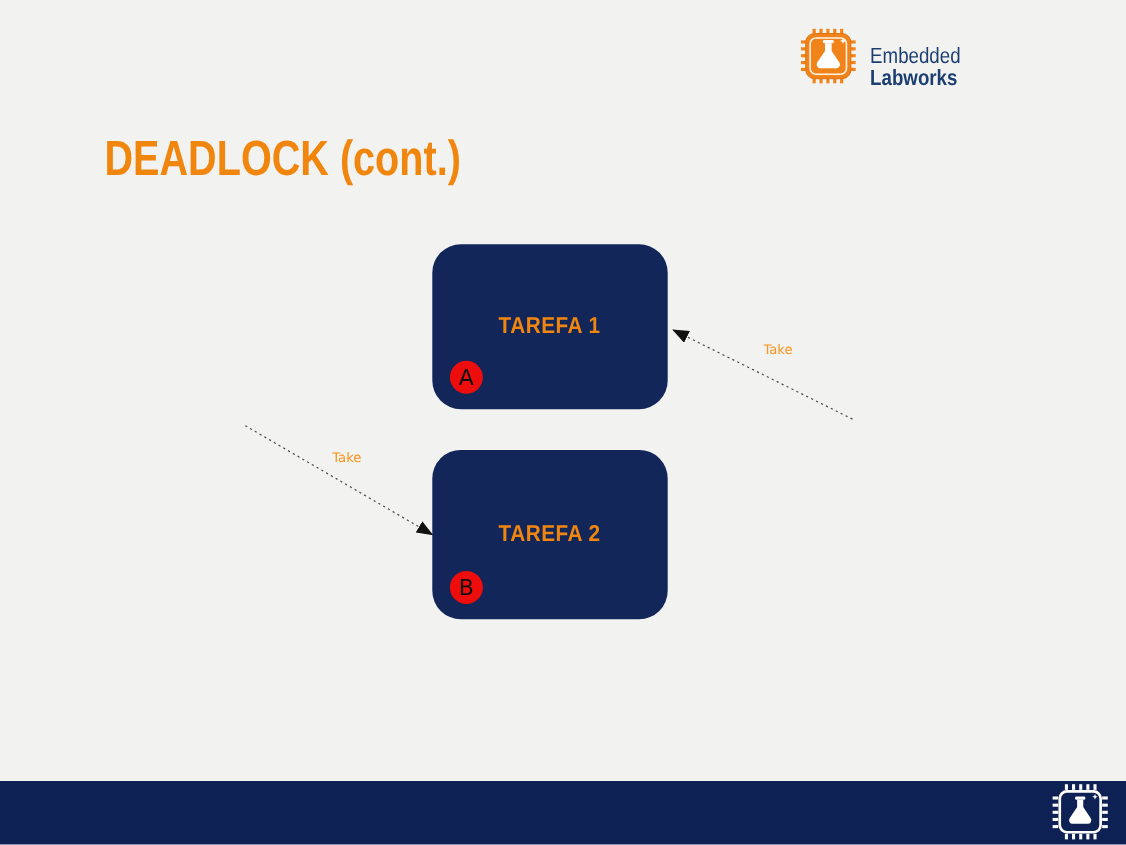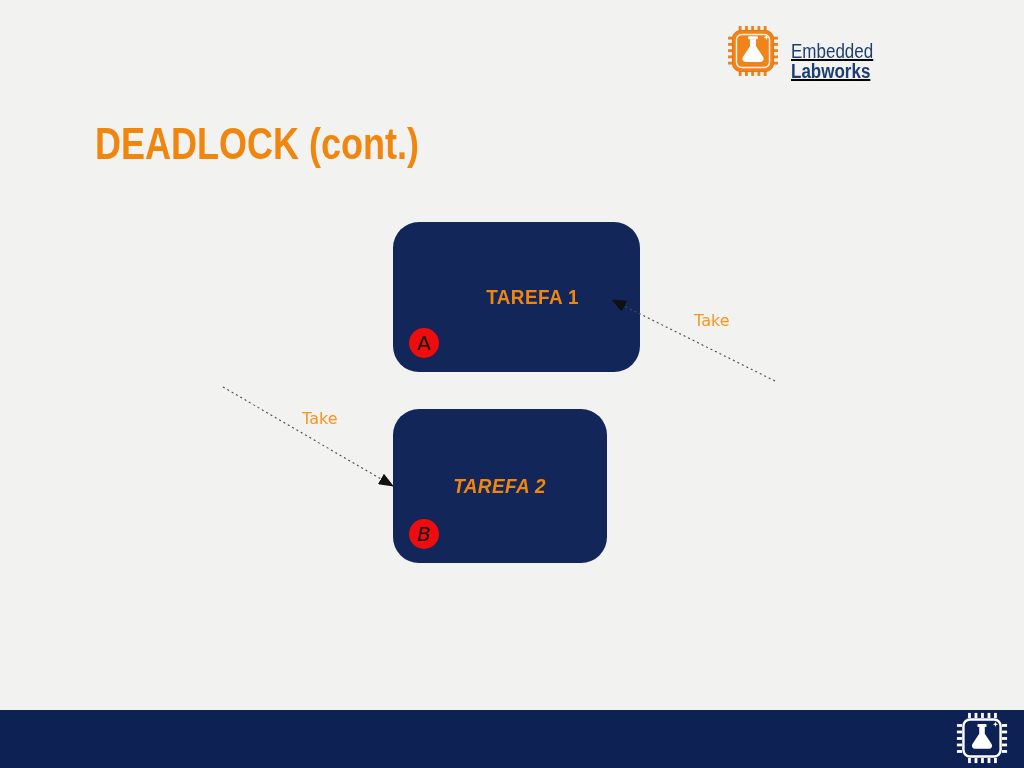--- a/index.html
+++ b/index.html
@@ -14,21 +14,20 @@
   }
 
   
   .logo {
     position: absolute;
     top: 26px;
     left: 728px;
     display: flex;
     align-items: flex-start;
     gap: 13px;
-    text-decoration: underline;
   }
   .logo-chip { width: 50px; height: 50px; }
   .logo-text {
     margin-top: 15px;
     color: var(--logo-navy, #1c3e70);
     font-size: 20px;
     line-height: 20px;
     transform: scaleX(0.85);
     transform-origin: left top;
     white-space: nowrap;
@@ -56,22 +55,22 @@
   .task {
     position: absolute;
     left: 393px;
     width: 214px;
     background: var(--navy, #12265a);
     border-radius: 26px;
     display: flex;
     align-items: center;
     justify-content: center;
   }
-  .task-1 { top: 222px; height: 150px; padding-left: 33px; }
-  .task-2 { top: 409px; height: 154px; font-style: italic; }
+  .task-1 { top: 222px; height: 150px; }
+  .task-2 { top: 409px; height: 154px; }
   .task-label {
     color: var(--orange, #f1860e);
     font-size: 21px;
     font-weight: 700;
     letter-spacing: 0.5px;
     transform: scaleX(0.9);
     white-space: nowrap;
   }
   .badge {
     position: absolute;
@@ -114,21 +113,21 @@
     width: 46px;
     height: 36px;
     background: var(--mutex-inner, #e8e8e7);
   }
 
   
   .edge-label {
     position: absolute;
     color: var(--orange-take, #f8951d);
     font-family: "DejaVu Sans", sans-serif;
-    font-size: 16px;
+    font-size: 12px;
   }
   .edge-label-1 { left: 694px; top: 311px; }
   .edge-label-2 { left: 302px; top: 409px; }
 
   
   .edges {
     position: absolute;
     inset: 0;
     width: 1024px;
     height: 768px;

